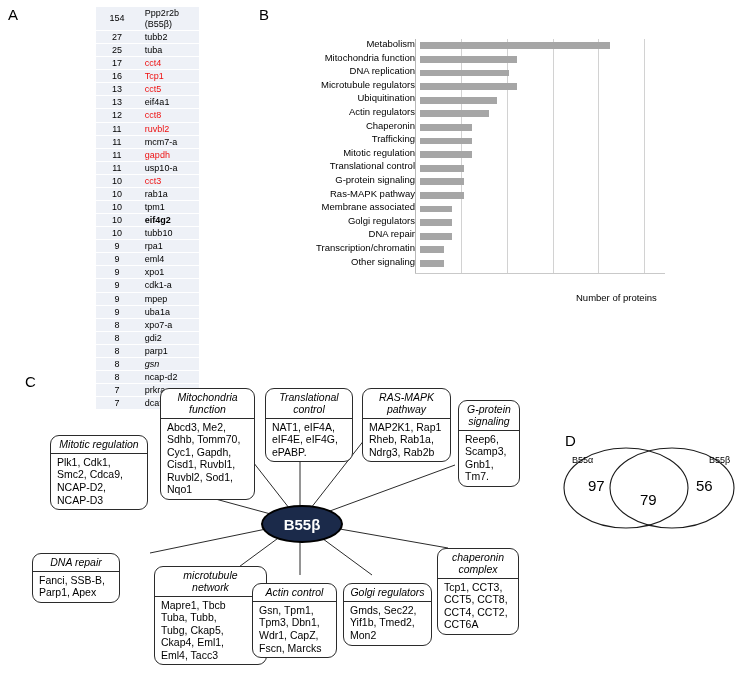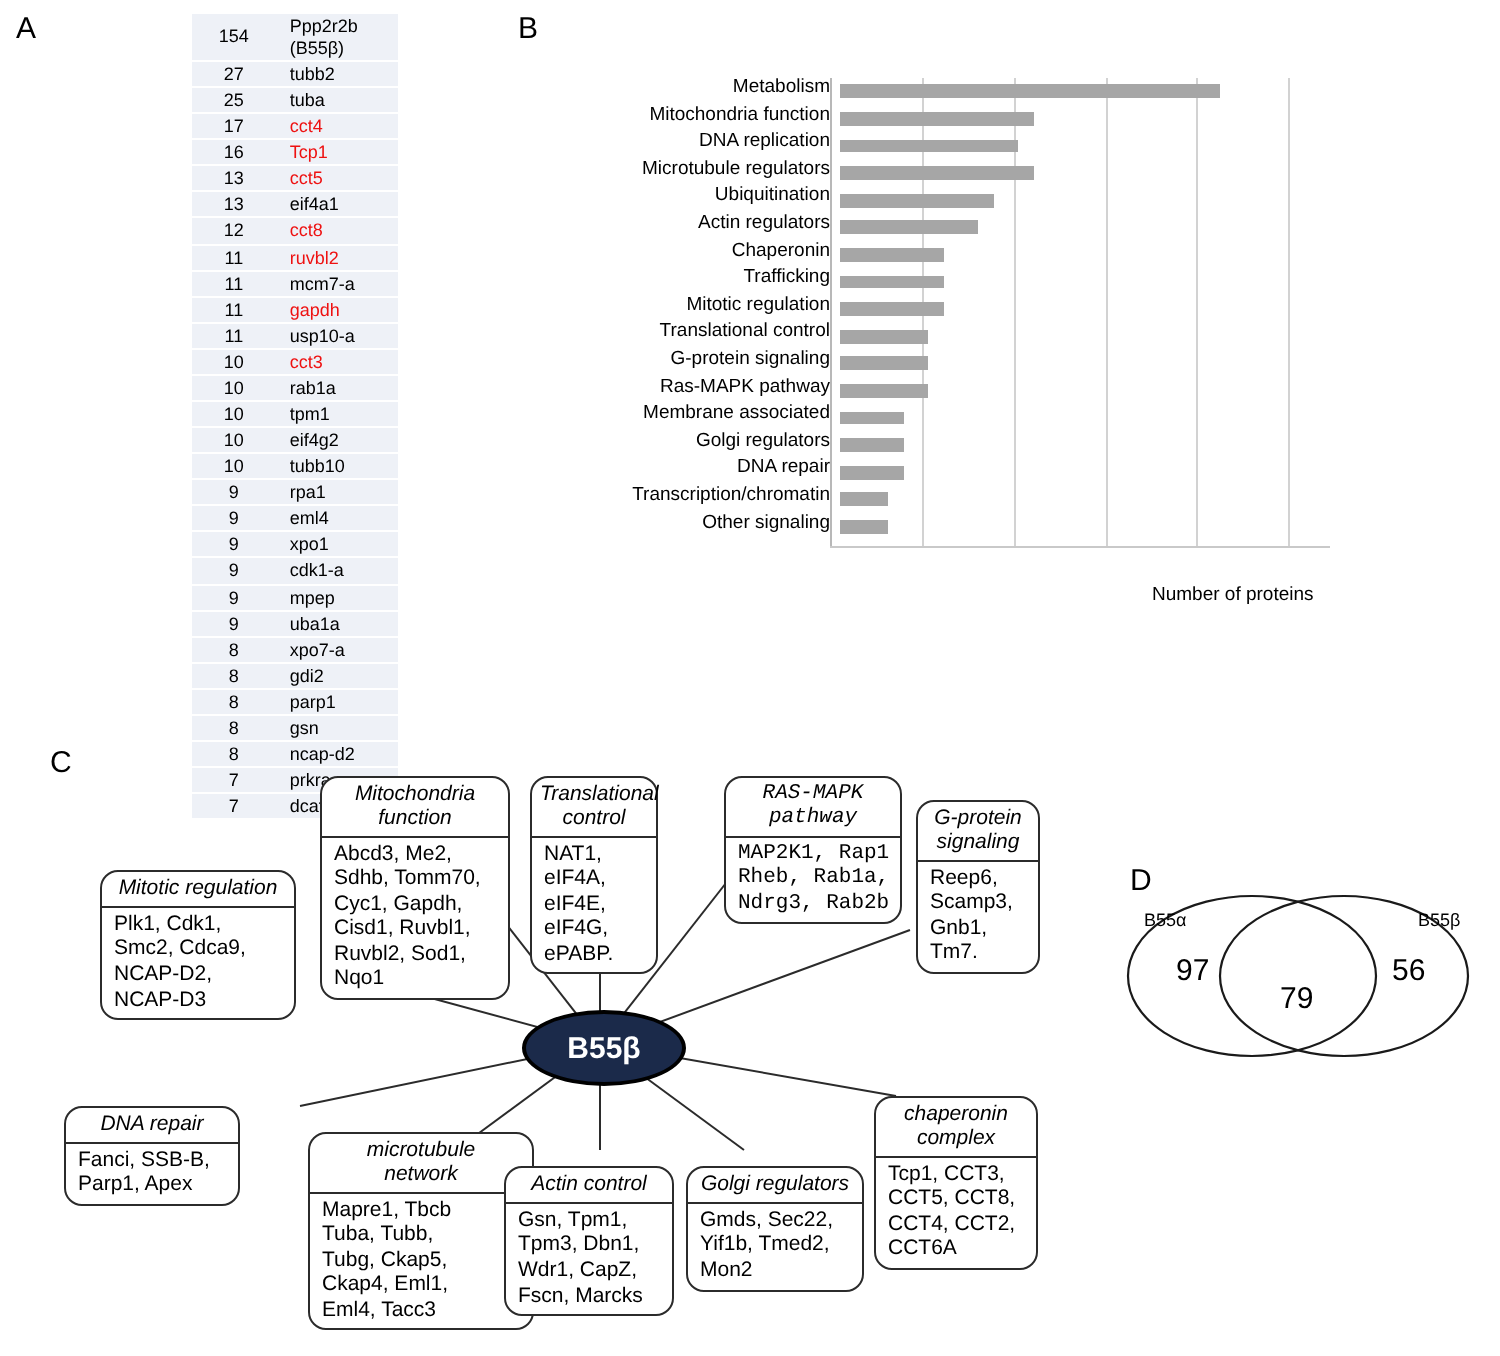--- a/index.html
+++ b/index.html
@@ -125,21 +125,21 @@
         <tr>
           <td class="num">10</td>
           <td class="nm" style="white-space: pre-line;">rab1a</td>
         </tr>
         <tr>
           <td class="num">10</td>
           <td class="nm" style="white-space: pre-line;">tpm1</td>
         </tr>
         <tr>
           <td class="num">10</td>
-          <td class="nm" style="white-space: pre-line;">eif4g2</td>
+          <td class="nm" style="white-space: pre-line; font-weight: bold;">eif4g2</td>
         </tr>
         <tr>
           <td class="num">10</td>
           <td class="nm" style="white-space: pre-line;">tubb10</td>
         </tr>
         <tr>
           <td class="num">9</td>
           <td class="nm" style="white-space: pre-line;">rpa1</td>
         </tr>
         <tr>
@@ -169,21 +169,21 @@
         <tr>
           <td class="num">8</td>
           <td class="nm" style="white-space: pre-line;">gdi2</td>
         </tr>
         <tr>
           <td class="num">8</td>
           <td class="nm" style="white-space: pre-line;">parp1</td>
         </tr>
         <tr>
           <td class="num">8</td>
-          <td class="nm" style="white-space: pre-line;">gsn</td>
+          <td class="nm" style="white-space: pre-line; font-style: italic;">gsn</td>
         </tr>
         <tr>
           <td class="num">8</td>
           <td class="nm" style="white-space: pre-line;">ncap-d2</td>
         </tr>
         <tr>
           <td class="num">7</td>
           <td class="nm" style="white-space: pre-line;">prkra-a</td>
         </tr>
         <tr>
@@ -341,29 +341,29 @@
     <div class="nodehead">Mitochondria
 function</div>
     <div class="nodebody" style="white-space:pre-line;">Abcd3, Me2,
 Sdhb, Tomm70,
 Cyc1, Gapdh,
 Cisd1, Ruvbl1,
 Ruvbl2, Sod1,
 Nqo1</div>
   </div>
 
-  <div class="nodebox" style="left:265px;top:18px;width:64px;">
+  <div class="nodebox" style="left:265px;top:18px;width:88px;">
     <div class="nodehead">Translational
 control</div>
     <div class="nodebody" style="white-space:pre-line;">NAT1, eIF4A,
 eIF4E, eIF4G,
 ePABP.</div>
   </div>
 
-  <div class="nodebox" style="left:362px;top:18px;width:89px;font-family:Liberation Mono, monospace;">
+  <div class="nodebox" style="left:362px;top:18px;width:89px;">
     <div class="nodehead">RAS-MAPK
 pathway</div>
     <div class="nodebody" style="white-space:pre-line;">MAP2K1, Rap1
 Rheb, Rab1a,
 Ndrg3, Rab2b</div>
   </div>
 
   <div class="nodebox" style="left:458px;top:30px;width:62px;">
     <div class="nodehead">G-protein
 signaling</div>

